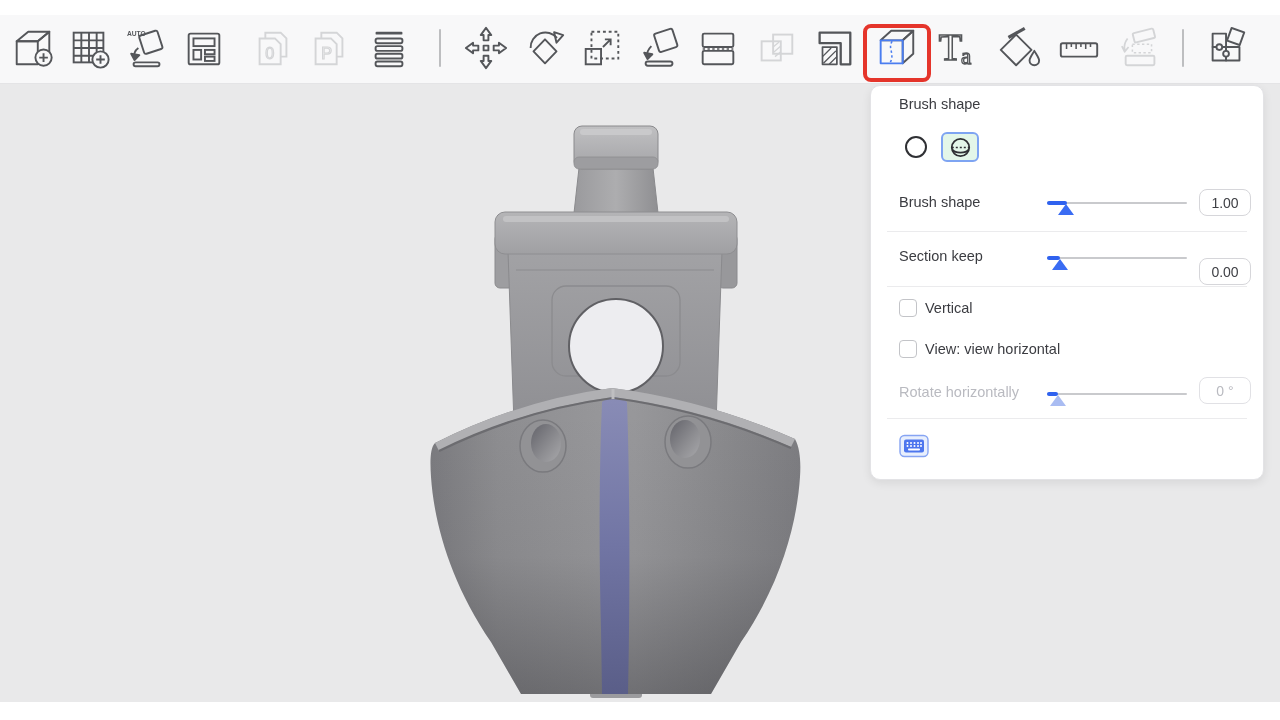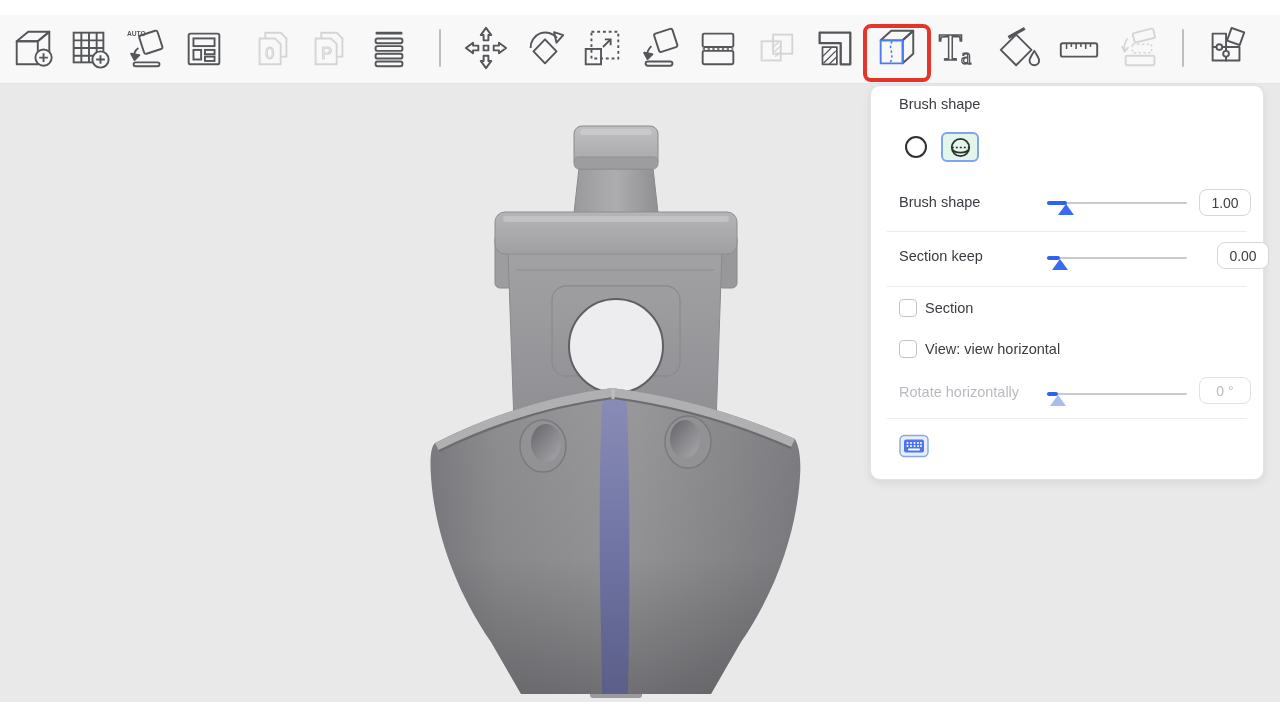--- a/index.html
+++ b/index.html
@@ -367,26 +367,26 @@
   <input class="pval" style="left: 328px; top: 103px;" value="1.00">
 
   <div class="pdiv" style="top:145px"></div>
 
   <div class="plabel" style="left:28px;top:162px">Section keep</div>
   <div class="pslider" style="left:176px;top:163px">
     <div class="track"></div>
     <div class="fill" style="width:13px"></div>
     <div class="thumb" style="left:5px"></div>
   </div>
-  <input class="pval" style="left: 328px; top: 156px; margin-left: 18px;" value="0.00">
+  <input class="pval" style="left: 328px; top: 172px;" value="0.00">
 
   <div class="pdiv" style="top:200px"></div>
 
   <span class="chk" style="left:28px;top:213px"></span>
-  <span class="chklabel" style="left:54px;top:214px">Section</span>
+  <span class="chklabel" style="left:54px;top:214px">Vertical</span>
 
   <span class="chk" style="left:28px;top:254px"></span>
   <span class="chklabel" style="left:54px;top:255px">View: view horizontal</span>
 
   <div class="plabel dis" style="left:28px;top:298px">Rotate horizontally</div>
   <div class="pslider dis" style="left:176px;top:299px">
     <div class="track"></div>
     <div class="fill" style="width:11px"></div>
     <div class="thumb" style="left:3px"></div>
   </div>

